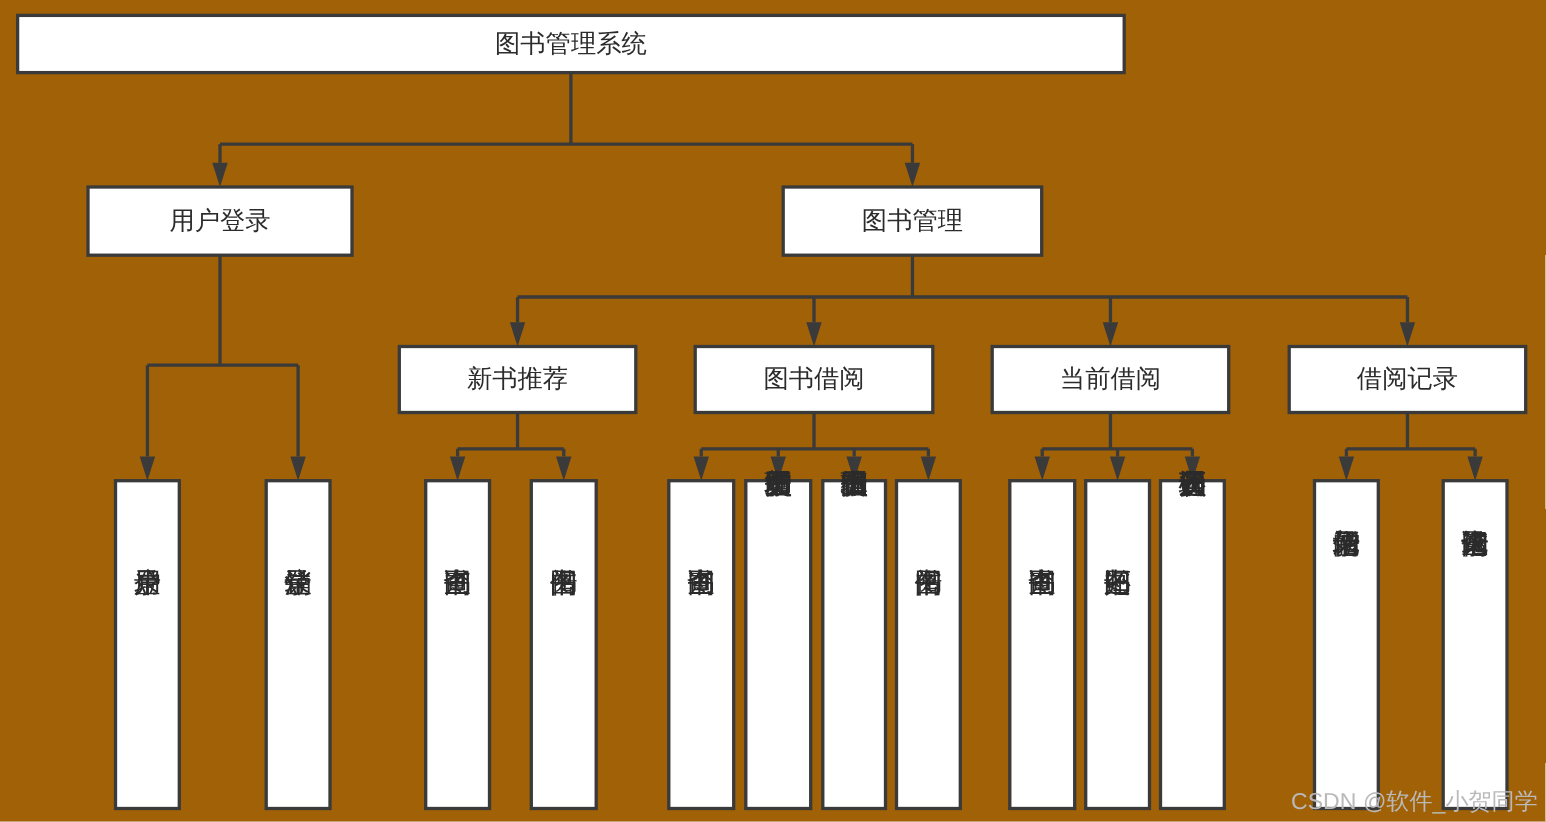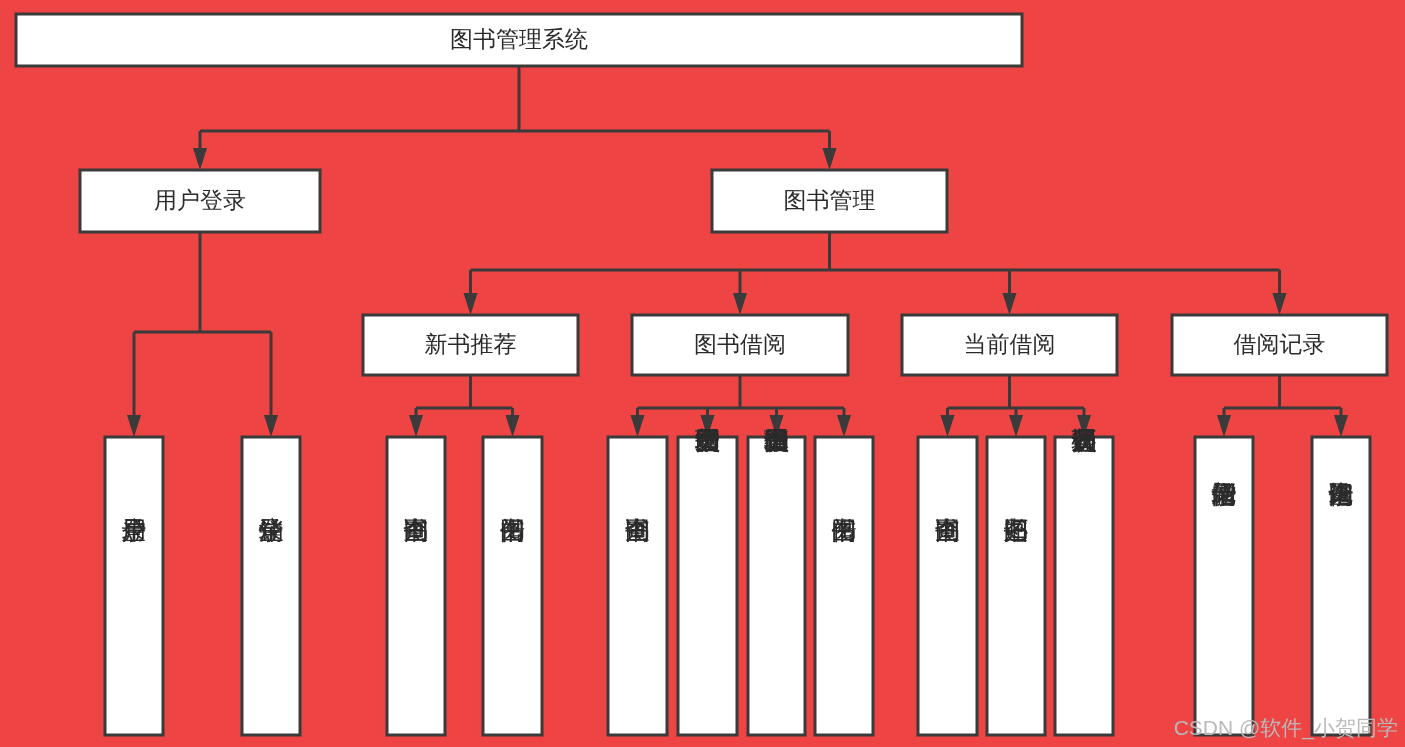--- a/index.html
+++ b/index.html
@@ -8,21 +8,21 @@
     padding: 0;
     background: #ffffff;
   }
   body {
     font-family: "Liberation Sans", "DejaVu Sans", sans-serif;
   }
   #diagram-root {
     position: relative;
     width: 1405px;
     height: 747px;
-    background: #ef4444;
+    background: #a16207;
     overflow: hidden;
   }
   svg.diagram-canvas {
     position: absolute;
     top: 0;
     left: 0;
     width: 1405px;
     height: 747px;
     display: block;
   }

